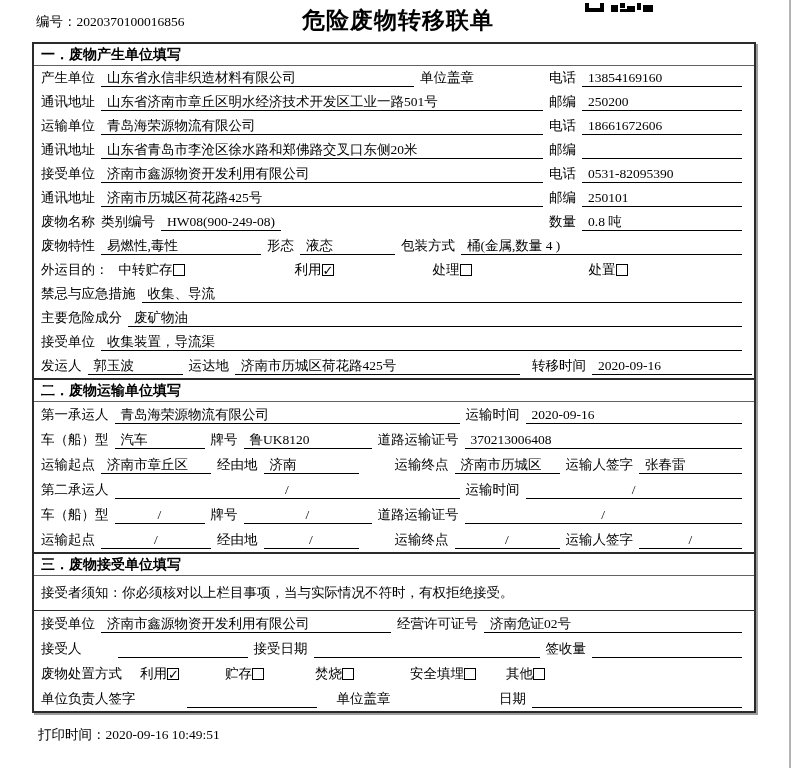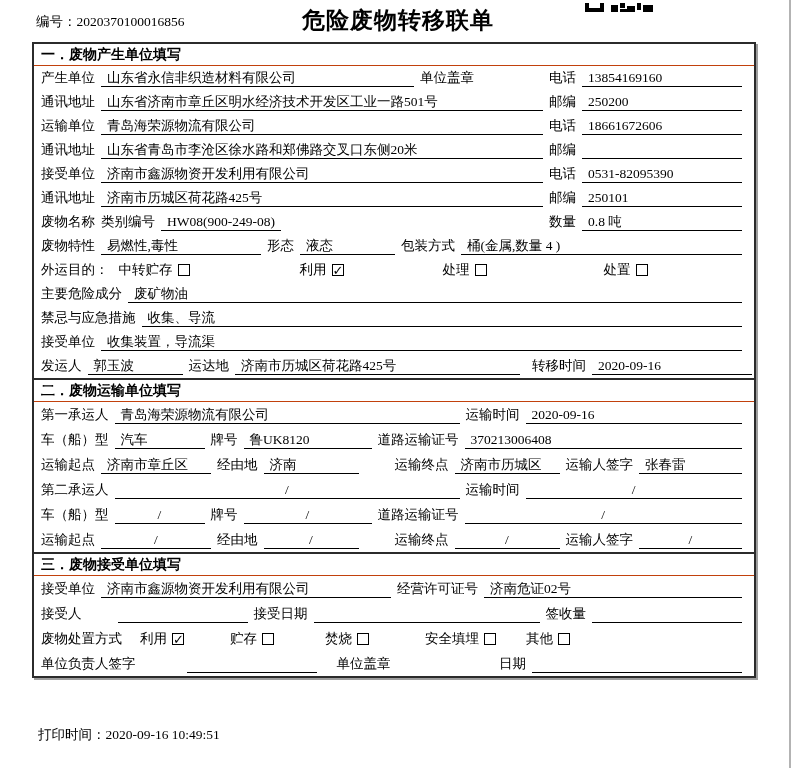--- a/index.html
+++ b/index.html
@@ -26,21 +26,21 @@
   .lbl { flex:none; white-space:nowrap; height:18px; line-height:18px; }
   .ul  { flex:none; white-space:nowrap; height:18px; line-height:18px; overflow:hidden;
          border-bottom:1px solid #000; padding-left:6px; }
   .grow { flex:1 1 auto; }
   .sp { flex:1 1 auto; }
   .ctr { text-align:center; padding-left:0; }
   .w90{width:90px}.w95{width:95px}.w105{width:105px}.w110{width:110px}
   .w120{width:120px}.w128{width:128px}.w130{width:130px}
   .w150{width:150px}.w160{width:160px}.w210{width:210px}.w250{width:250px}.w285{width:285px}.w290{width:290px}.w313{width:313px}.w345{width:345px}
 
-  .opt { flex:none; white-space:nowrap; height:18px; line-height:18px; display:flex; align-items:center; column-gap:5px; }
+  .opt { flex:none; white-space:nowrap; height:18px; line-height:18px; display:flex; align-items:center; }
   .cb { width:12px; height:12px; border:1px solid #000; display:inline-block; position:relative; flex:none; }
   .cb.checked::after { content:"✓"; position:absolute; left:0; top:-3px; font-size:13px;
                        font-family:"DejaVu Sans",sans-serif; }
 
   .footer { position:absolute; left:38px; top:726px; white-space:nowrap; }
 </style>
 </head>
 <body>
 
 <div class="serial"><span>编号：</span><span>2020370100016856</span></div>
@@ -142,27 +142,27 @@
         <span>处理</span>
         <span class="cb"></span>
       </span>
       <span class="opt" style="margin-left:111px">
         <span>处置</span>
         <span class="cb"></span>
       </span>
     </div>
 
     <div class="row r24">
+      <span class="lbl">禁忌与应急措施</span>
+      <span class="ul grow">收集、导流</span>
+    </div>
+
+    <div class="row r24">
       <span class="lbl">主要危险成分</span>
       <span class="ul grow">废矿物油</span>
-    </div>
-
-    <div class="row r24">
-      <span class="lbl">禁忌与应急措施</span>
-      <span class="ul grow">收集、导流</span>
     </div>
 
     <div class="row r24">
       <span class="lbl">接受单位</span>
       <span class="ul grow">收集装置，导流渠</span>
     </div>
 
     <div class="row r24">
       <span class="lbl">发运人</span>
       <span class="ul w95">郭玉波</span>
@@ -227,20 +227,21 @@
       <span class="ul w95 ctr">/</span>
       <span class="lbl" style="margin-left:30px">运输终点</span>
       <span class="ul w105 ctr">/</span>
       <span class="lbl">运输人签字</span>
       <span class="ul grow ctr">/</span>
     </div>
   </div>
 
   <div class="sec">
     <div class="sec-title">三．废物接受单位填写</div>
+    <div class="notice">接受者须知：你必须核对以上栏目事项，当与实际情况不符时，有权拒绝接受。</div>
 
     <div class="row r25">
       <span class="lbl">接受单位</span>
       <span class="ul w290">济南市鑫源物资开发利用有限公司</span>
       <span class="lbl">经营许可证号</span>
       <span class="ul grow">济南危证02号</span>
     </div>
 
     <div class="row r25">
       <span class="lbl">接受人</span>

